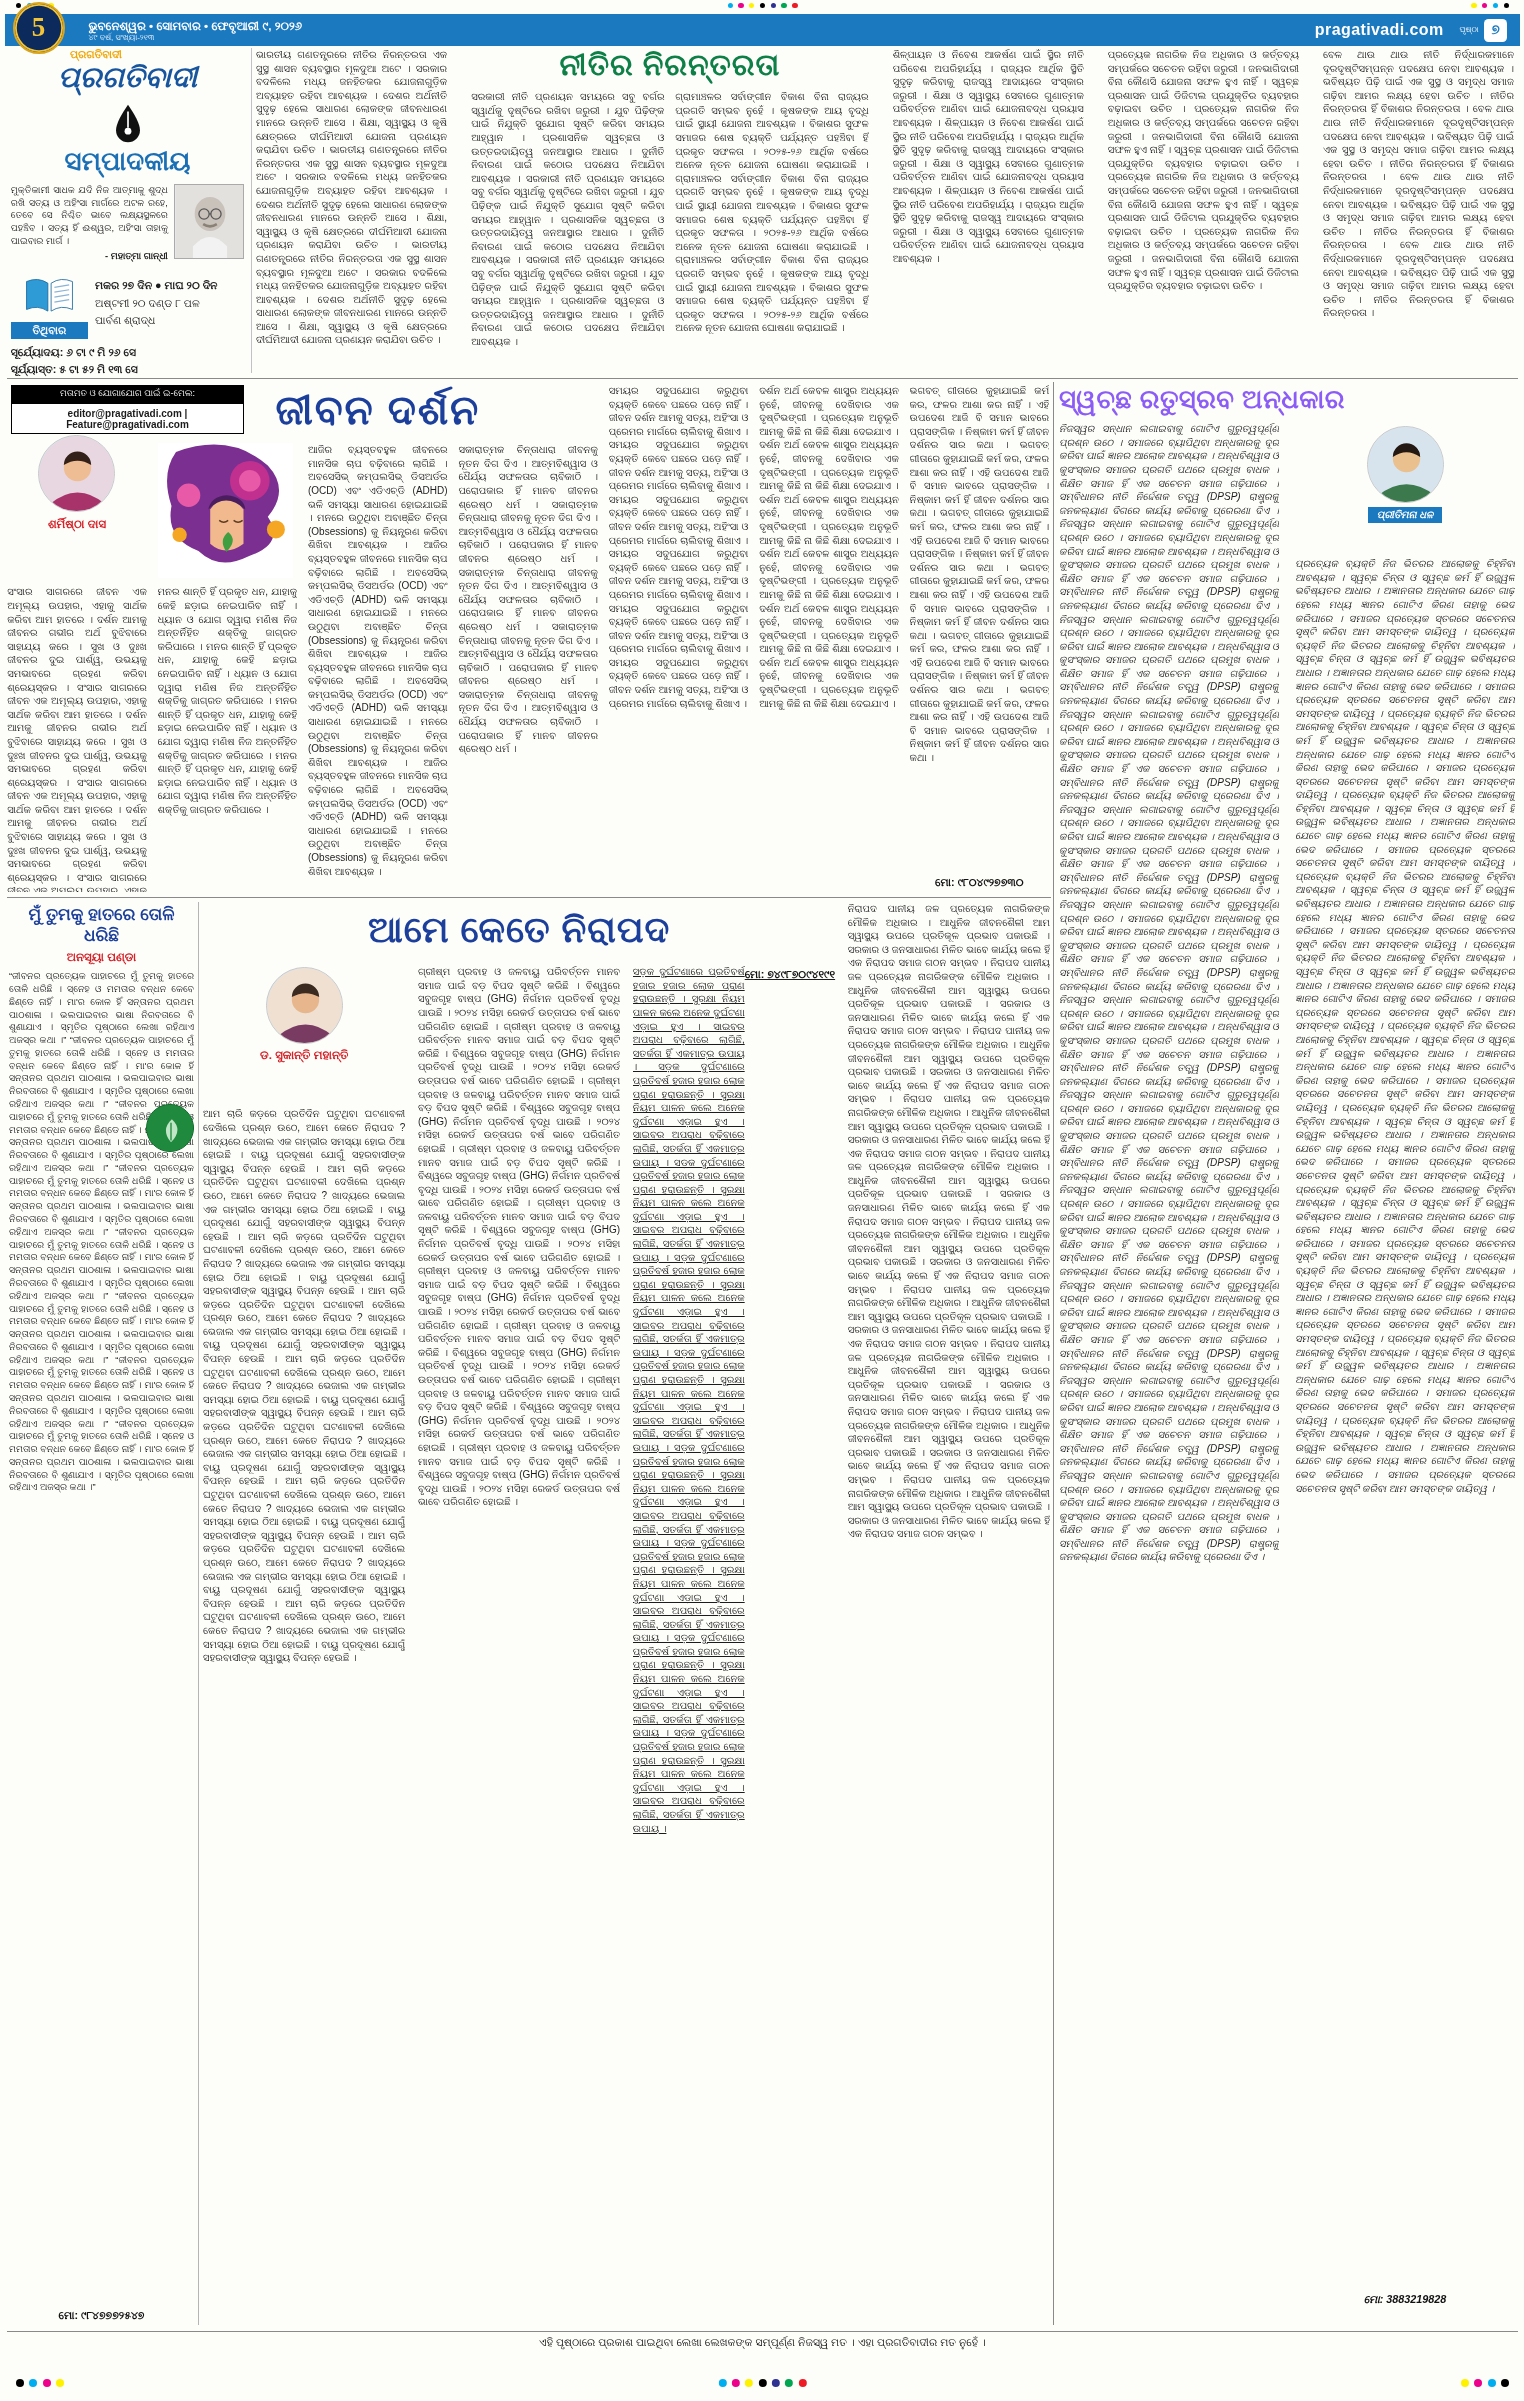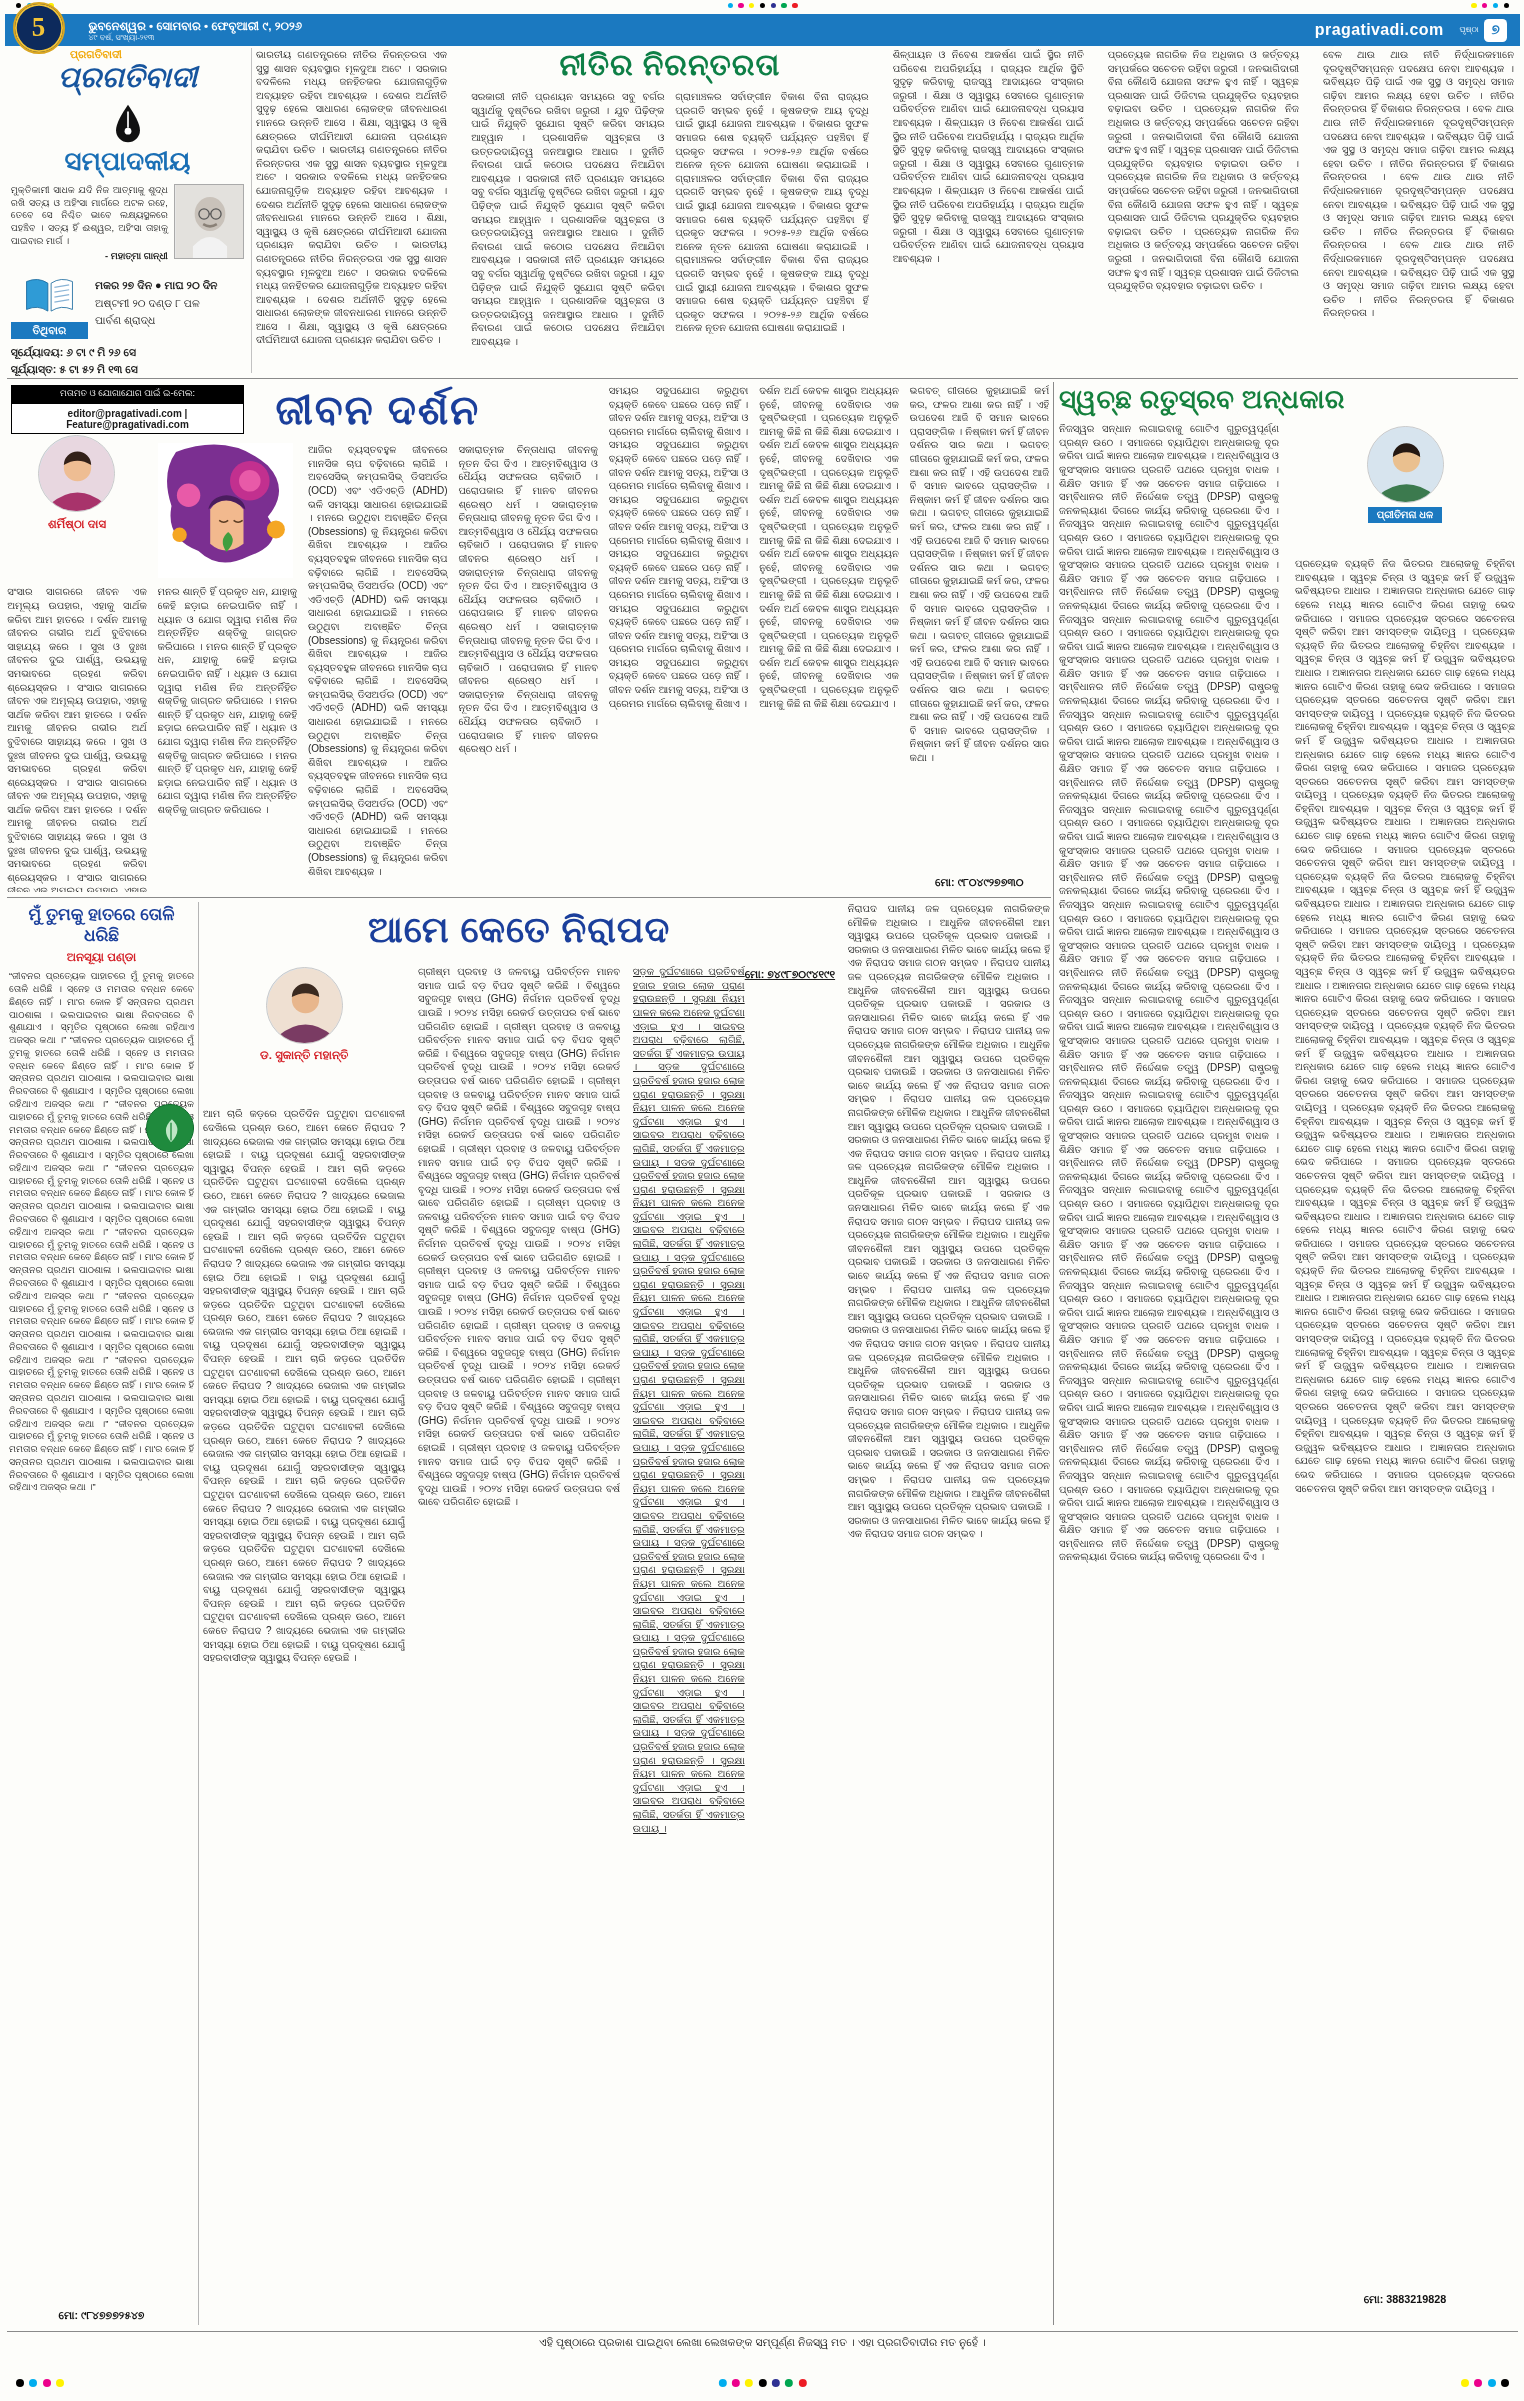--- a/index.html
+++ b/index.html
@@ -80,22 +80,22 @@
   .jc2 { grid-column:2; grid-row:3; }
   .jc3 { grid-column:3; grid-row:2/4; }
   .jc4 { grid-column:4; grid-row:2/4; }
   .jc5 { grid-column:5; grid-row:1/4; }
   .jc6 { grid-column:6; grid-row:1/4; }
   .jc7 { grid-column:7; grid-row:1/4; display:flex; flex-direction:column; }
   .jc7 .jtext { flex:1; overflow:hidden; }
 
   
   .swachha { position:absolute; left:1059px; top:384px; width:456px; height:1925px; display:flex; flex-direction:column; }
-  .swachha h2 { margin:0 0 7.2px 0; font-size:26px; color:#15803d; letter-spacing:0.4px; }
-  .sw-body { display:flex; gap:16px; flex:1; overflow:hidden; }
+  .swachha h2 { margin:0 0 7.2px 0; font-size:26px; color:#8b5cf6; letter-spacing:0.4px; }
+  .sw-body { display:flex; gap:16px; flex:1; overflow:hidden;font-style:italic; }
   .sw-col { flex:1; }
   .sw-col2 { flex:1; display:flex; flex-direction:column; }
   .sw-author { flex:0 0 135px; display:flex; flex-direction:column; align-items:center; padding-top:3.6px; }
   .sw-name { background:#1b79c0; color:#fff; font-size:10px; font-weight:bold; padding:1.8px 9px; margin-top:4.5px; }
   .sw-text { flex:1; overflow:hidden; }
 
   
   .tumaku { position:absolute; left:9px; top:902px; width:185px; height:1423px; display:flex; flex-direction:column; }
   .tumaku h3 { margin:1.8px 0 3.6px 0; font-size:17px; line-height:1.25; color:#1b3f9b; text-align:center; }
   .t-author { color:#d42027; font-weight:bold; font-size:11.7px; text-align:center; margin-bottom:6.3px; }

